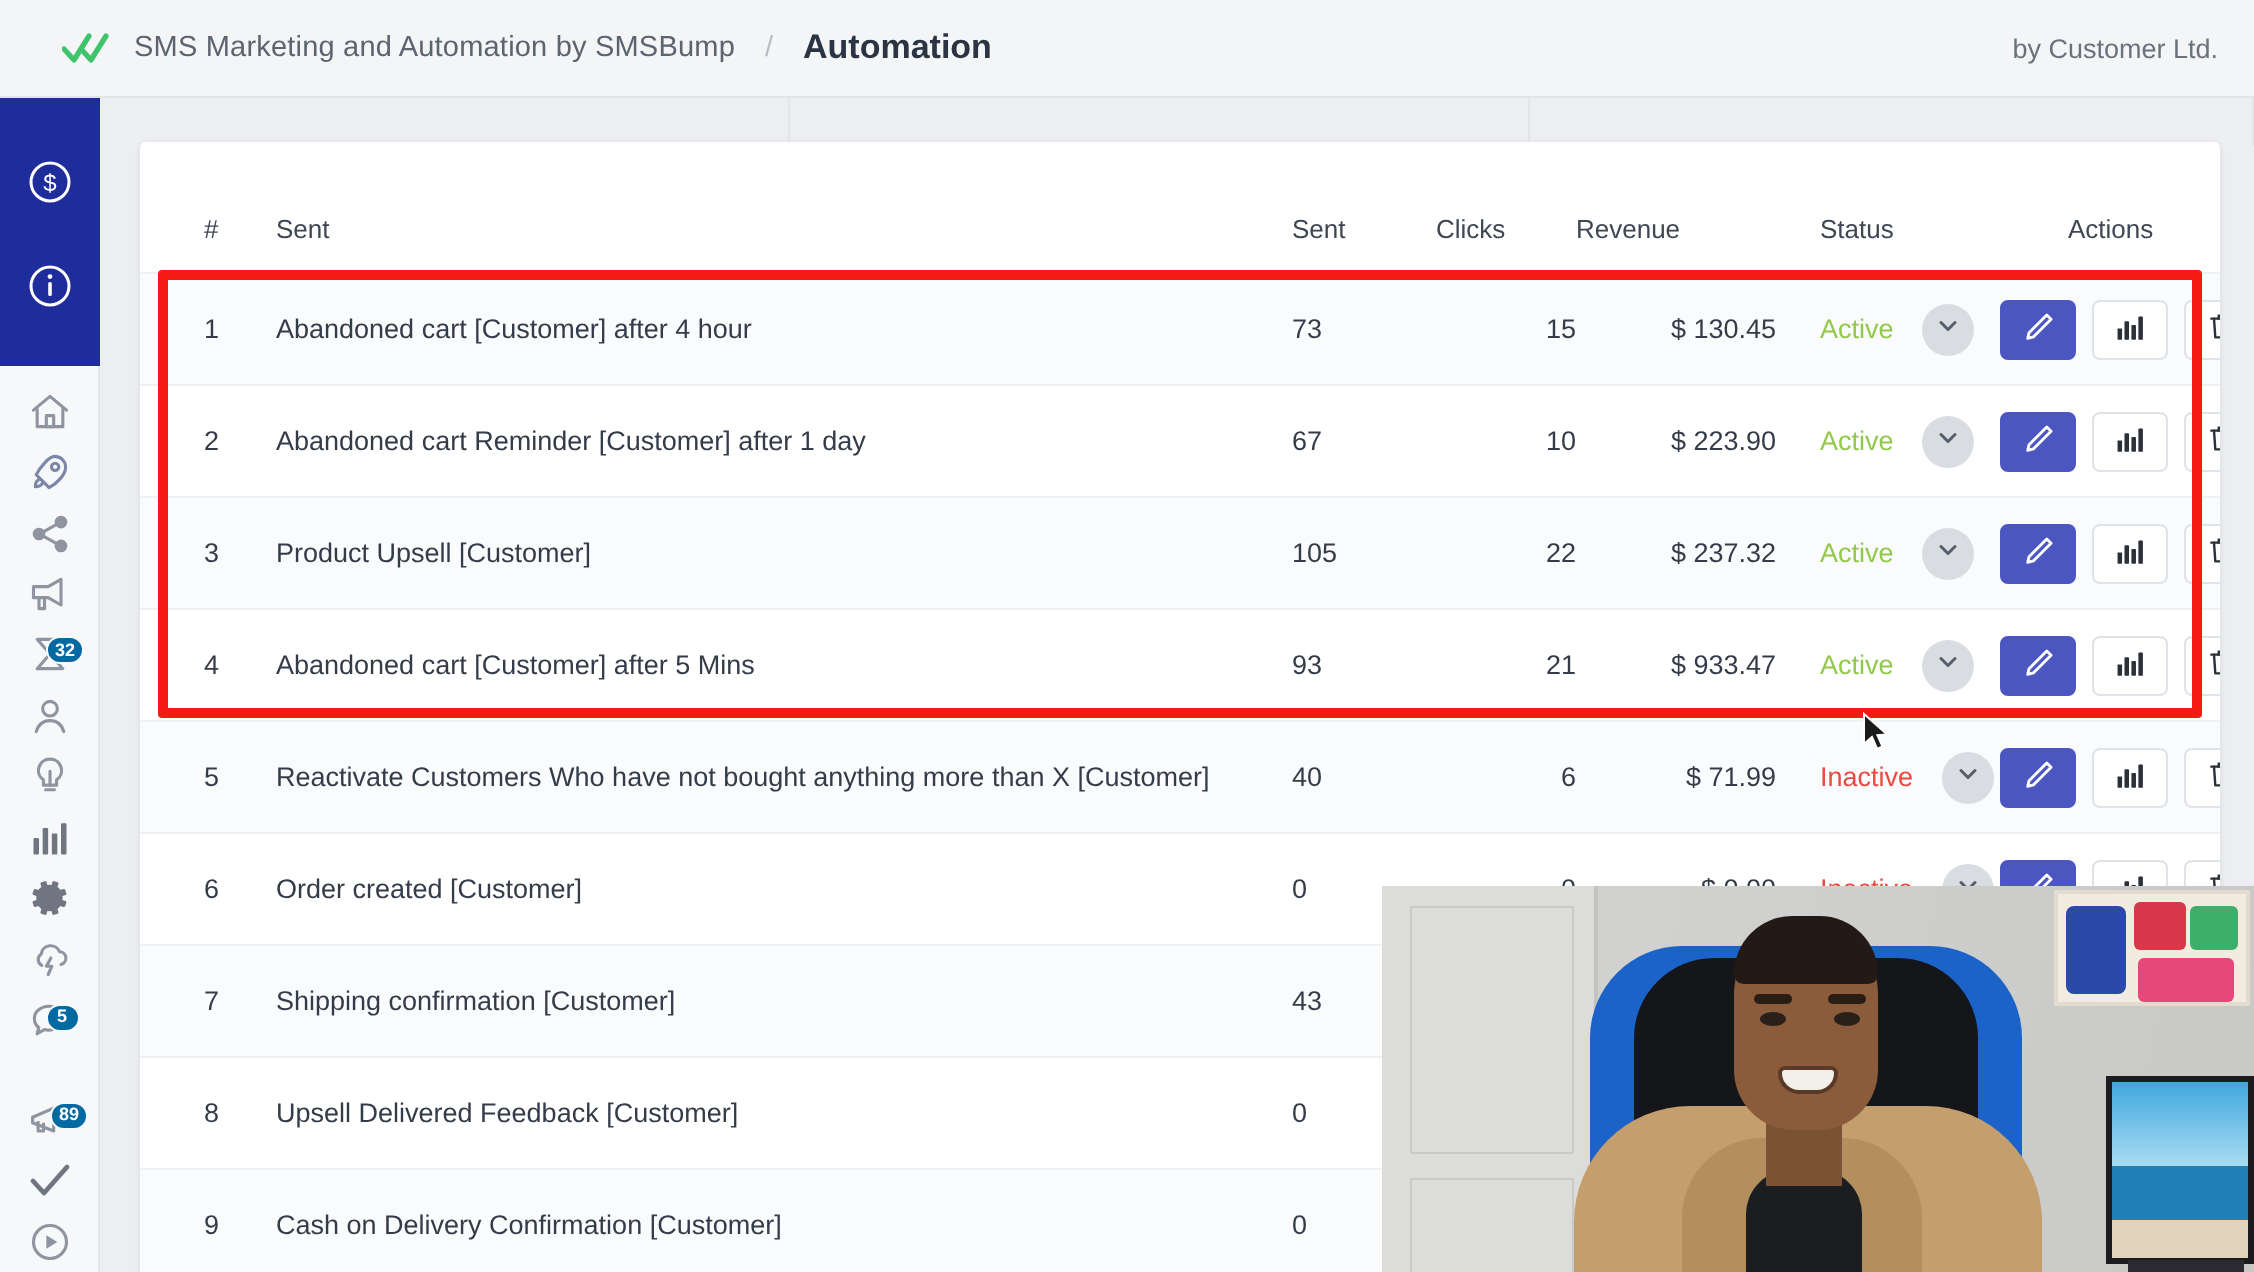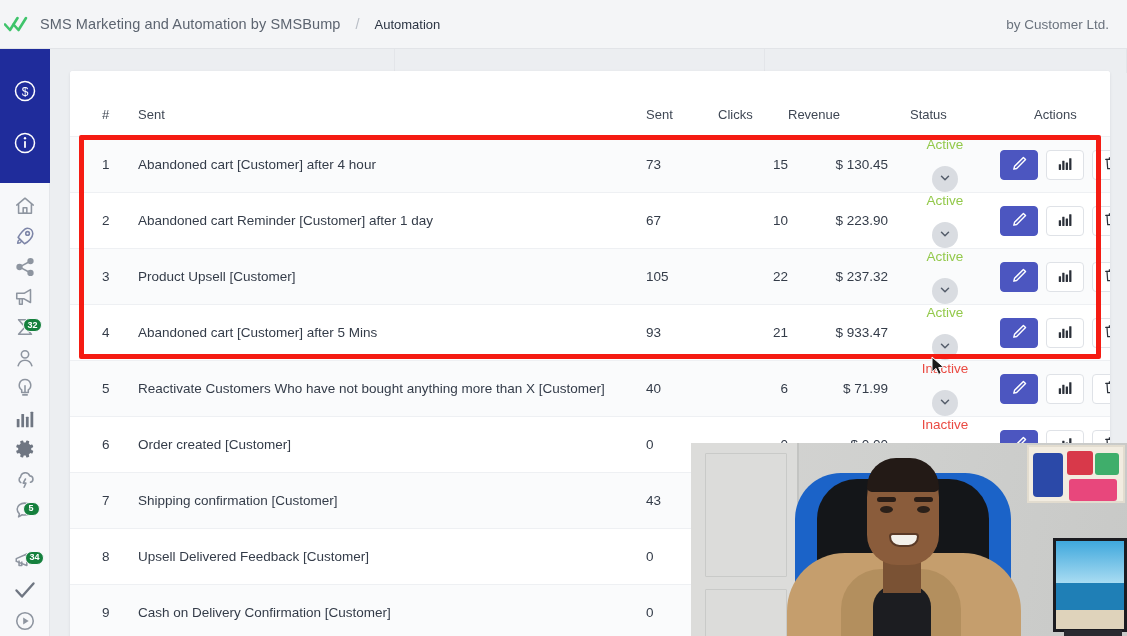--- a/index.html
+++ b/index.html
@@ -11,27 +11,27 @@
   }
   #app { position: relative; width: 1127px; height: 636px; }
 
   
   .topbar {
     position: absolute; left: 0; top: 0; width: 1127px; height: 49px;
     background: #f4f5f7;
     border-bottom: 1px solid #e2e4e8;
     display: flex; align-items: center;
   }
-  .topbar-left { display: flex; align-items: center; padding-left: 4px; gap: 10px; }
+  .topbar-left { display: flex; align-items: center; padding-left: 31px; gap: 10px; }
   .logo-checks { display: flex; align-items: flex-end; gap: 0px; }
   .brand-crumb {
     font-size: 14.5px; color: #5c6470; letter-spacing: .1px; white-space: nowrap;
   }
   .crumb-sep { font-size: 14.5px; color: #b9bec6; margin: 0 5px; }
-  .crumb-current { font-size: 13px; color: #2b3443; font-weight: normal; }
+  .crumb-current { font-size: 17px; color: #2b3443; font-weight: bold; }
   .topbar-right {
     margin-left: auto; padding-right: 18px;
     font-size: 13.5px; color: #6a727d;
   }
 
   
   .rail {
     position: absolute; left: 0; top: 49px; width: 50px; height: 587px;
     background: #f7f8fa;
     border-right: 1px solid #e4e6ea;
@@ -44,21 +44,21 @@
   }
   .rail-item {
     width: 50px; height: 40px;
     display: flex; align-items: center; justify-content: center;
     position: relative;
   }
   .rail-item.tall { height: 52px; }
   .rail-item svg { display: block; }
   .badge {
     position: absolute;
-    background: #15803d;
+    background: #0369a1;
     color: #fff;
     font-size: 9px; font-weight: bold;
     border-radius: 999px;
     min-width: 17px; height: 14px;
     display: flex; align-items: center; justify-content: center;
     padding: 0 3px;
     border: 1.5px solid #f7f8fa;
     line-height: 1;
   }
   .badge.b32 { right: 8px; top: 6px; }
@@ -106,21 +106,21 @@
   .c-act    { width: 186px; padding-left: 20px !important; }
 
   th.c-num   { padding-left: 32px !important; }
   th.c-name  { padding-left: 12px !important; }
   th.c-status{ padding-left: 22px !important; }
   th.c-act   { padding-left: 54px !important; }
 
   .status-active   { color: #93c94b; font-size: 13.5px; }
   .status-inactive { color: #ea4a42; font-size: 13.5px; }
 
-  .status-cell { display: flex; align-items: center; gap: 14px; flex-direction: column; }
+  .status-cell { display: flex; align-items: center; gap: 14px; }
   .chev-btn {
     width: 26px; height: 26px; border-radius: 50%;
     background: #d9dce1; border: none;
     display: flex; align-items: center; justify-content: center;
     cursor: pointer; flex: none;
   }
 
   .actions { display: flex; align-items: center; gap: 8px; }
   .act-btn {
     width: 38px; height: 30px; border-radius: 4px;
@@ -386,21 +386,21 @@
     <div class="rail-gap"></div>
 
     <div class="rail-item">
       <span>
         <svg width="22" height="22" viewBox="0 0 24 24" fill="none" stroke="#8e95a0" stroke-width="1.7" stroke-linejoin="round">
           <path d="M2.5 10.5 L14 5.5 V18 L2.5 13.5 Z"></path>
           <path d="M5.5 12.5 V18 H8.5 V13.5"></path>
           <path d="M16.5 8 a5 5 0 0 1 0 7.5"></path>
         </svg>
       </span>
-      <span class="badge b68">34</span>
+      <span class="badge b68">89</span>
     </div>
 
     <div class="rail-item">
       <span>
         <svg width="24" height="24" viewBox="0 0 24 24" fill="none" stroke="#6f7682" stroke-width="2.4" stroke-linecap="round" stroke-linejoin="round">
           <path d="M3.5 12.5 L9 18.5 L20.5 5.5"></path>
         </svg>
       </span>
     </div>
 

